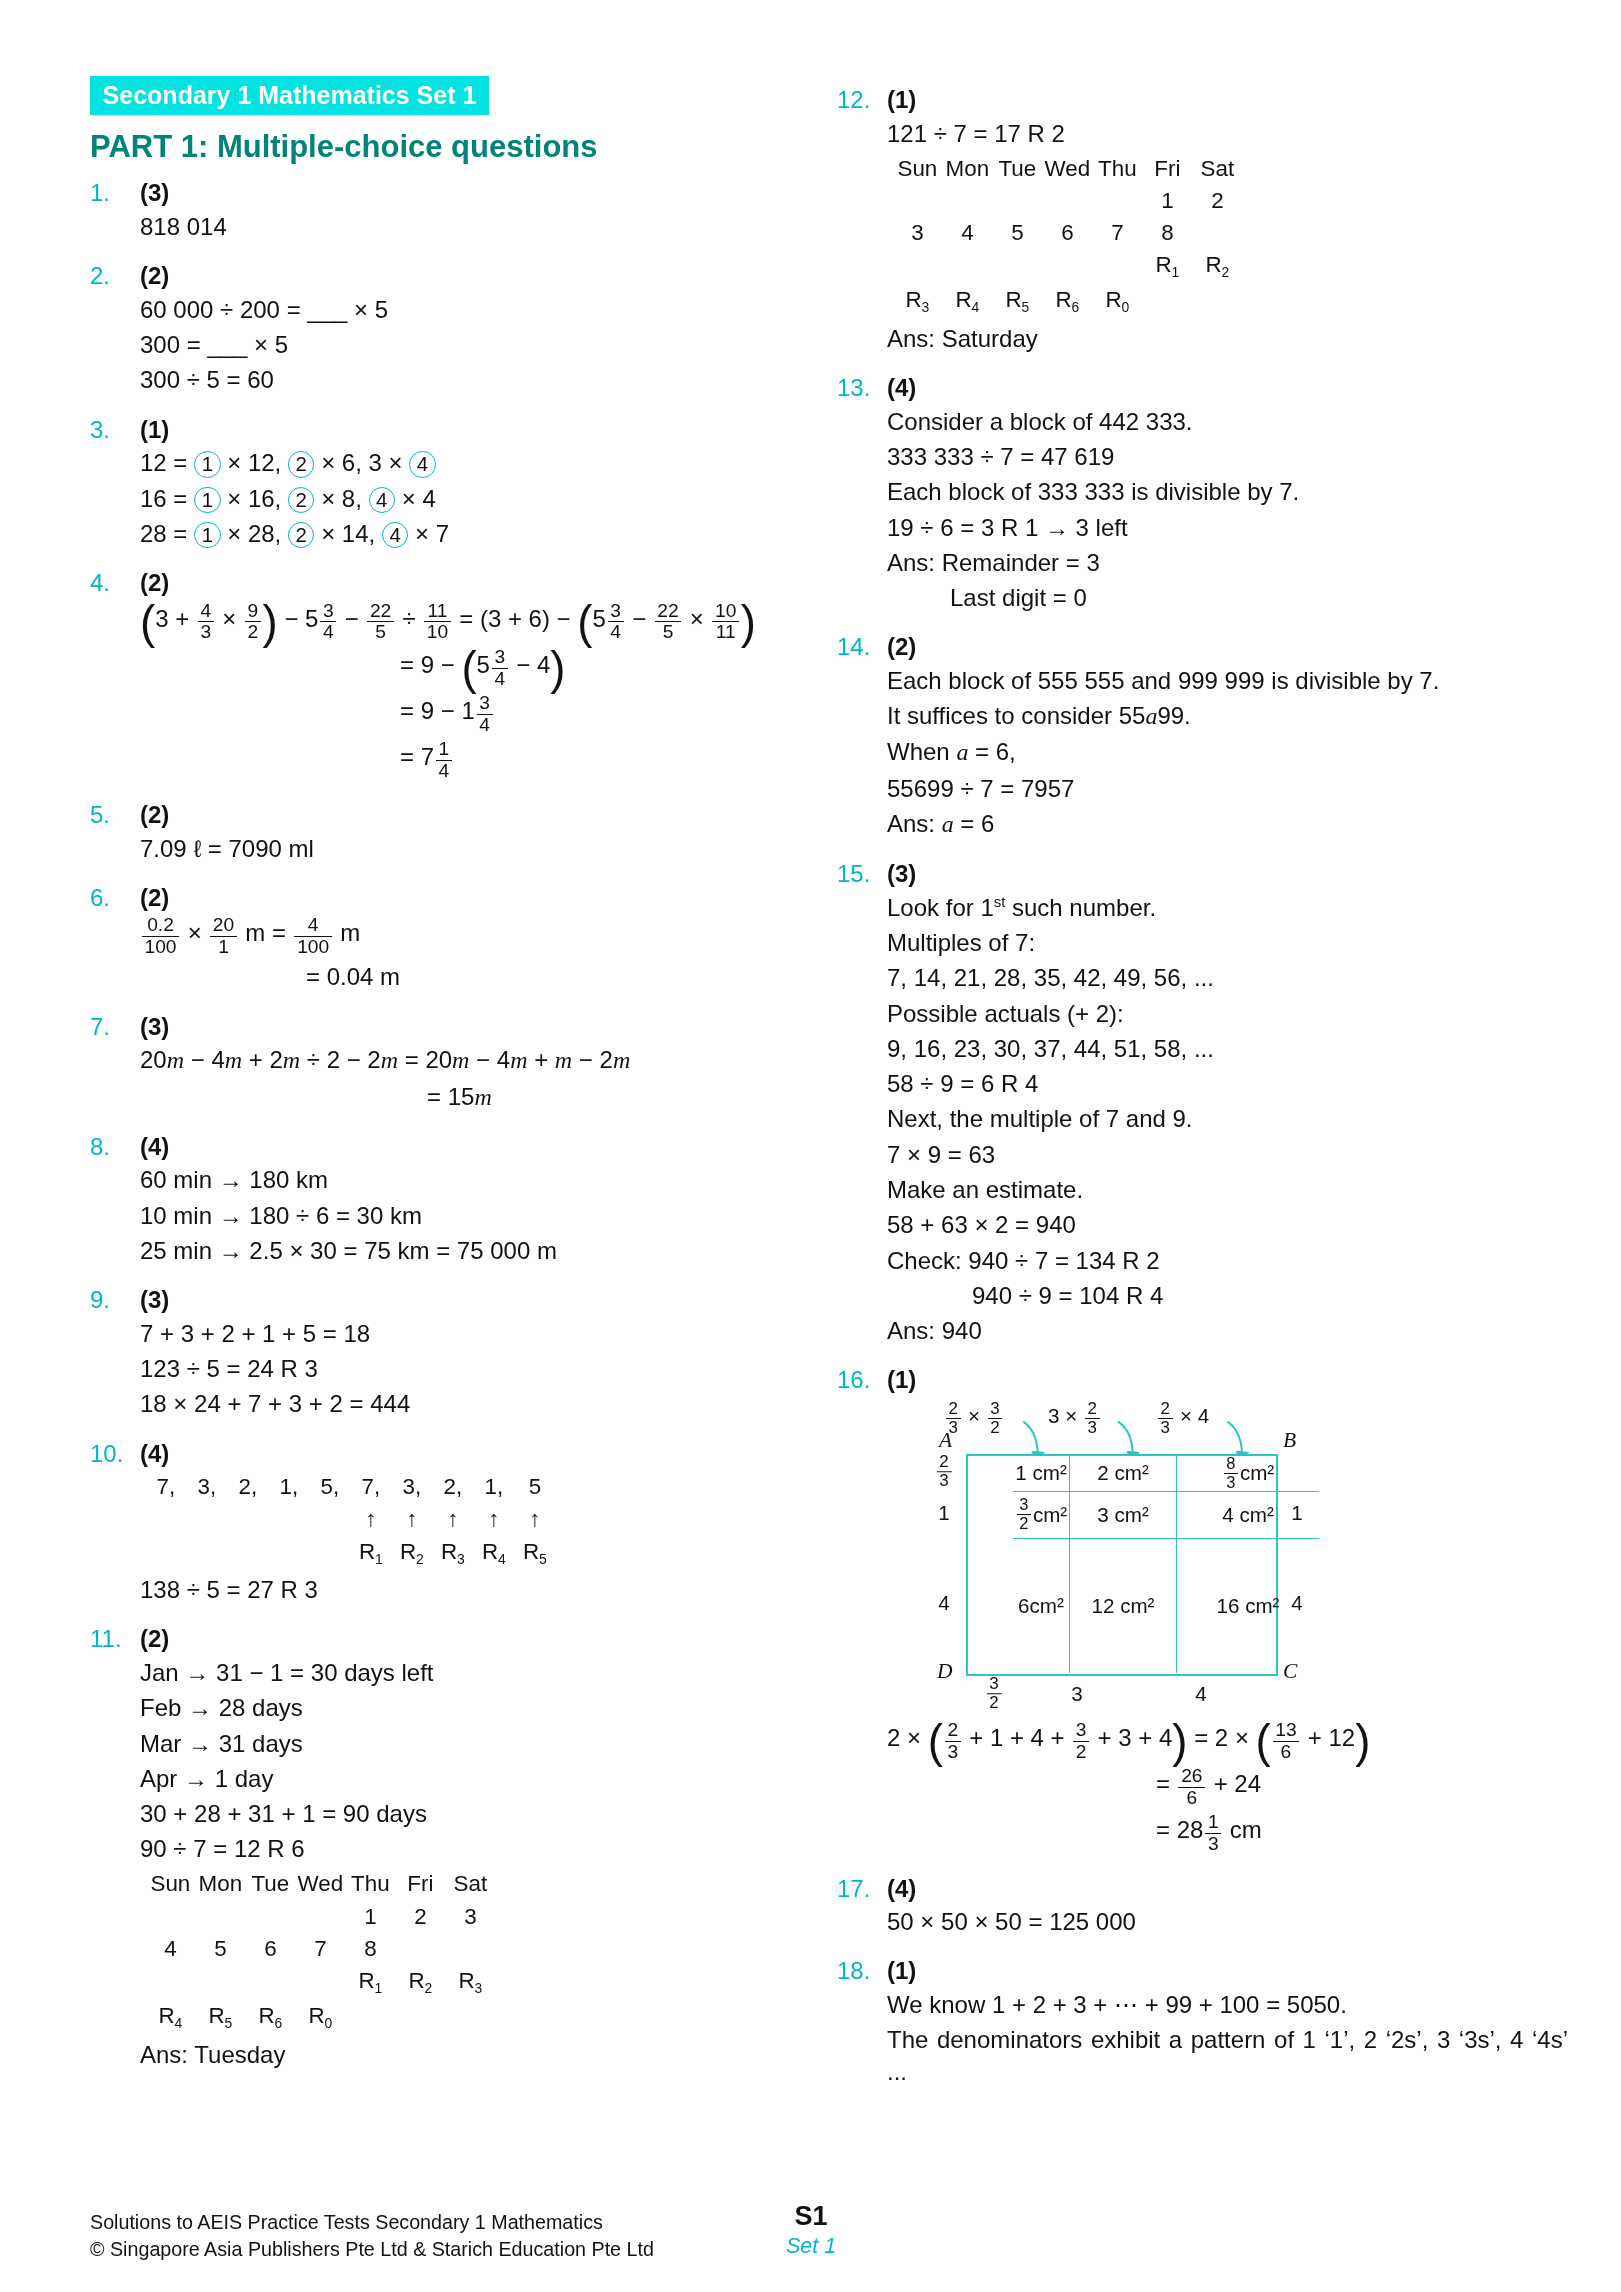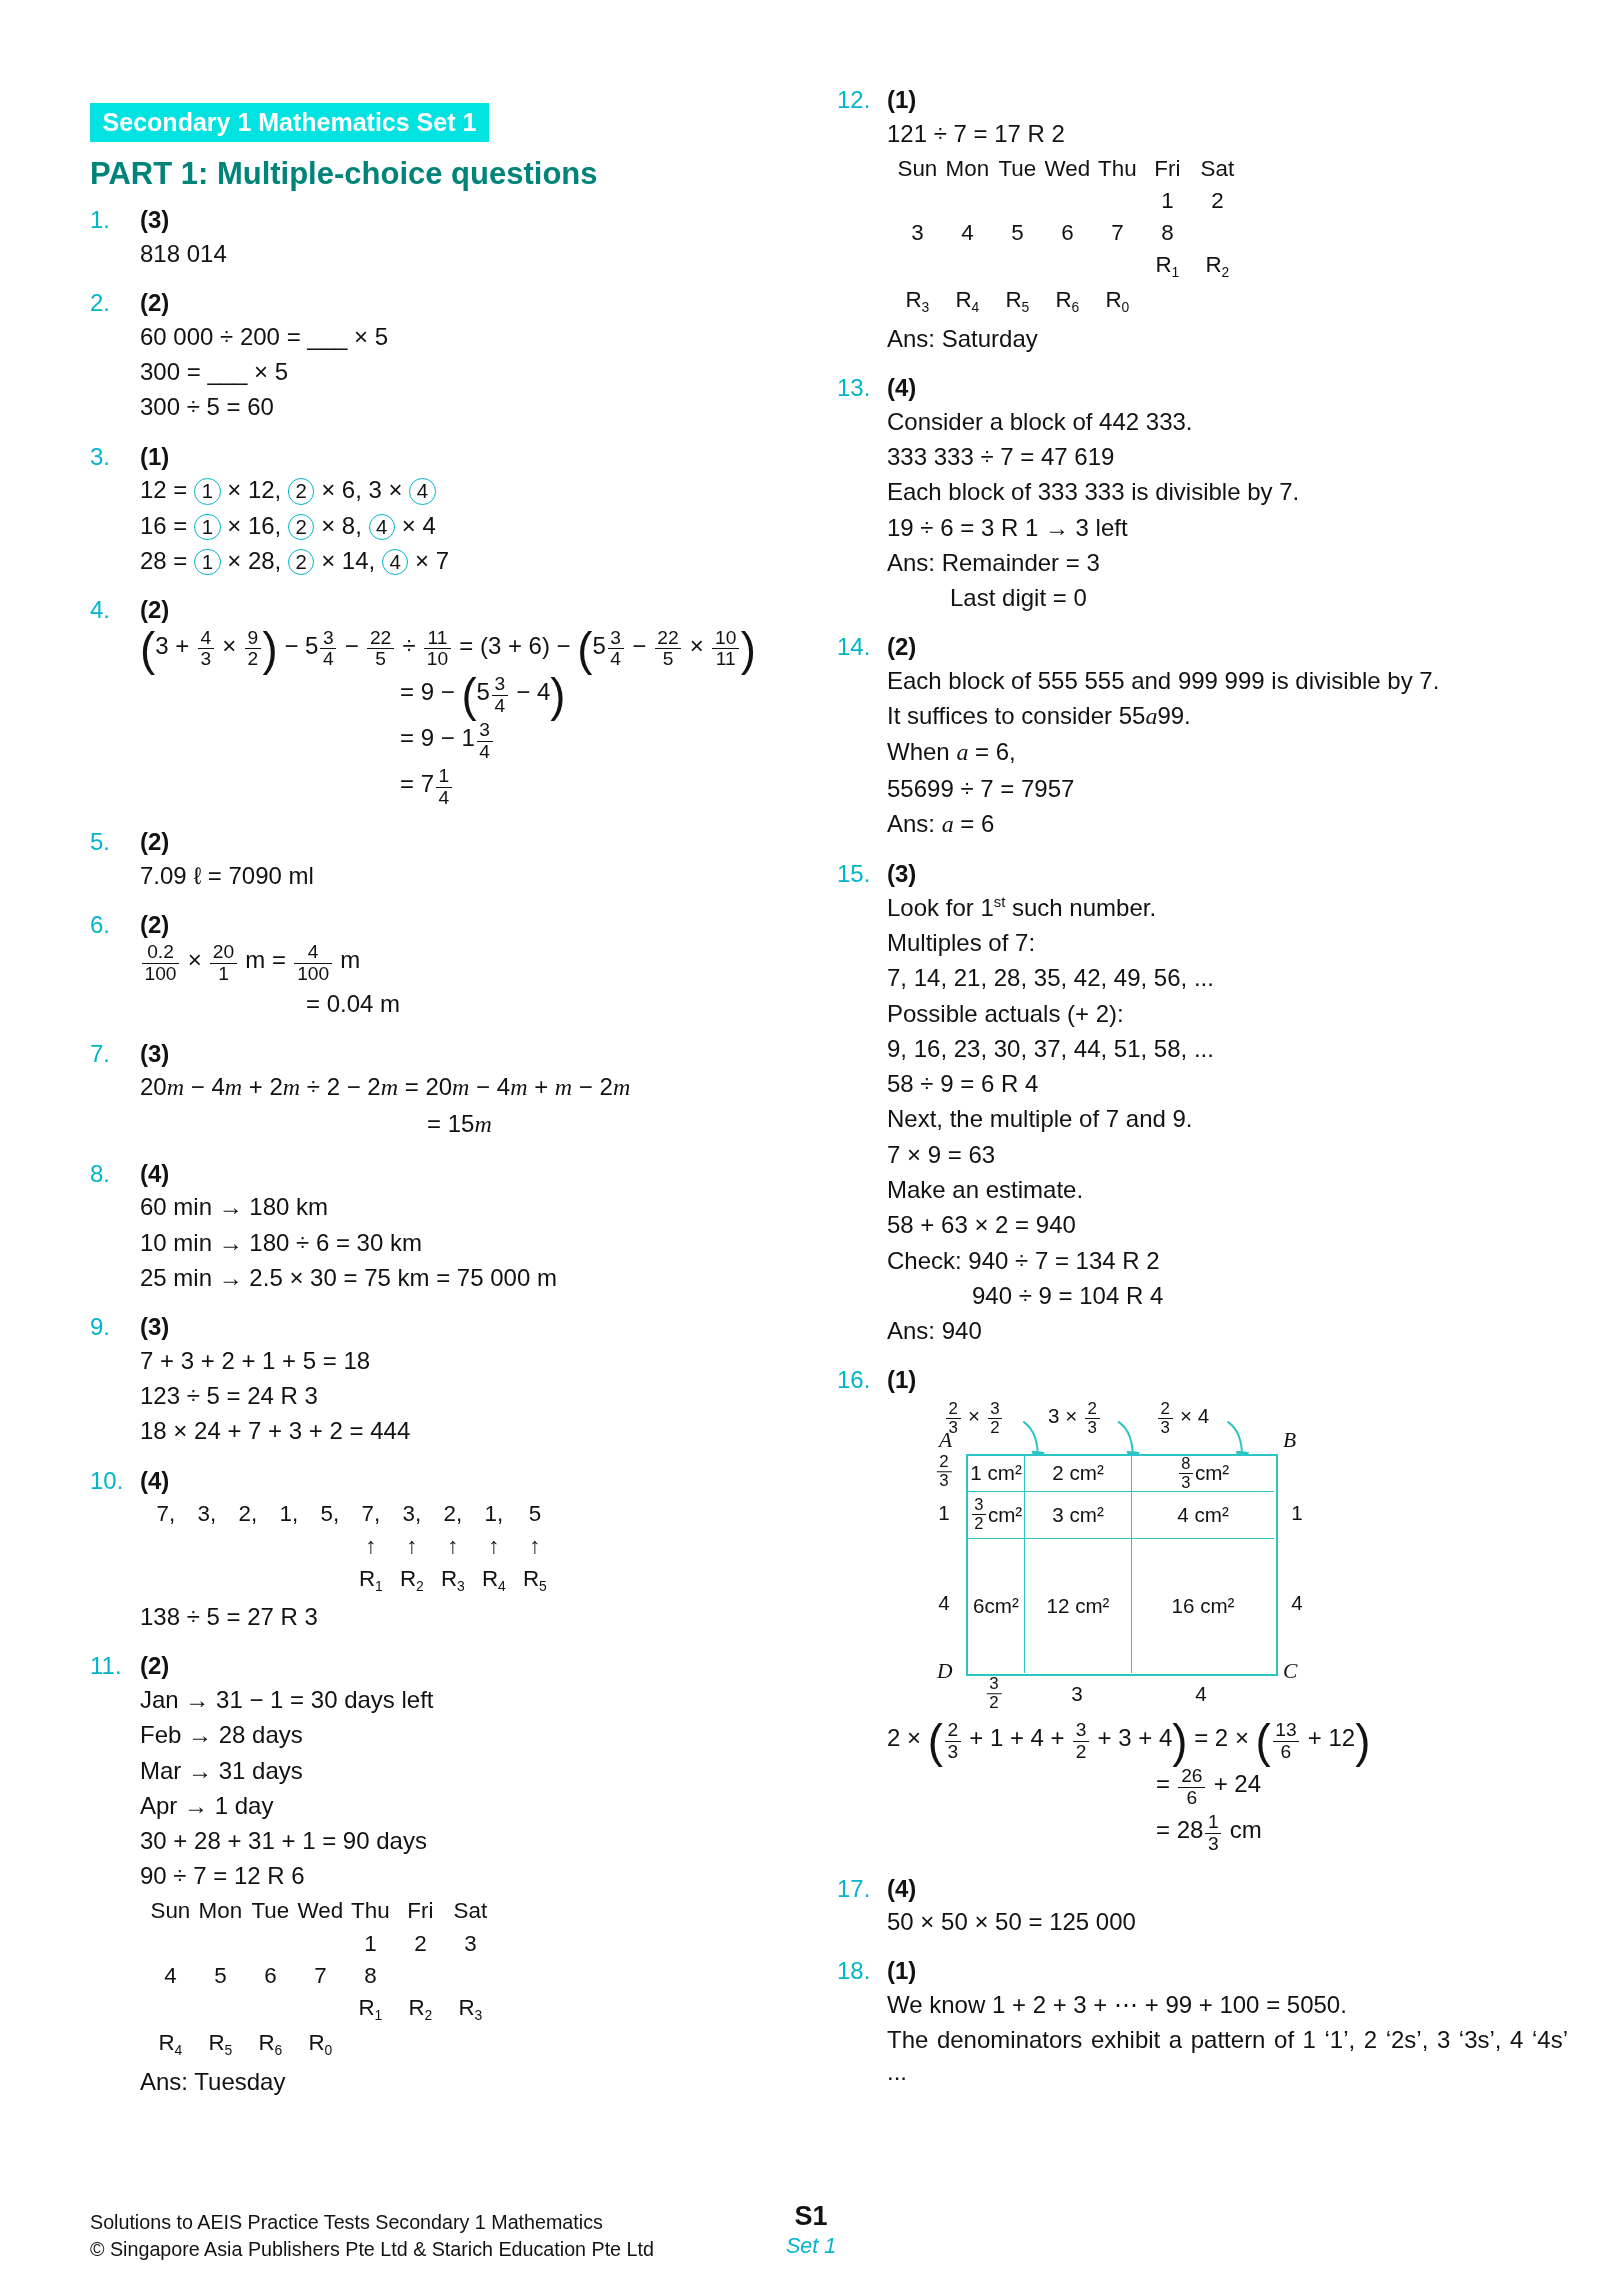--- a/index.html
+++ b/index.html
@@ -9,21 +9,21 @@
     --diagram-line:#2cc5c5;
   }
   *{margin:0;padding:0;box-sizing:border-box}
   html,body{background:#fff}
   body{
     width:1622px;height:2293px;position:relative;overflow:hidden;
     font-family:"Liberation Sans","DejaVu Sans",sans-serif;
     font-size:24px;color:#121212;
   }
   .col{position:absolute}
-  #col-left{left:90px;top:103px;width:716px}
+  #col-left{left:90px;top:76px;width:716px}
   #col-right{left:837px;top:86px;width:731px}
 
   .banner{
     background:var(--banner-bg);color:#fff;font-weight:bold;
     width:399px;text-align:center;font-size:25px;
     padding:4.5px 0 5.4px 0;margin-bottom:14.3px;
   }
   .part-heading{color:var(--heading);font-weight:bold;font-size:31px;margin-bottom:14.3px}
 
   .question{display:flex;margin-bottom:16px}
@@ -347,21 +347,21 @@
             <svg width="448" height="81" class="dgarrows" viewBox="0 0 500 90">
               <defs>
                 <marker id="ah" markerWidth="7" markerHeight="7" refX="5" refY="3.5" orient="auto">
                   <path d="M0,0L7,3.5L0,7Z" fill="#2cc5c5"></path>
                 </marker>
               </defs>
               <path d="M152,24 Q170,36 168,68" fill="none" stroke="#2cc5c5" stroke-width="2.2" marker-end="url(#ah)"></path>
               <path d="M258,24 Q276,36 274,68" fill="none" stroke="#2cc5c5" stroke-width="2.2" marker-end="url(#ah)"></path>
               <path d="M380,24 Q398,36 396,68" fill="none" stroke="#2cc5c5" stroke-width="2.2" marker-end="url(#ah)"></path>
             </svg>
-            <div class="dgrect" style="left: 79px; top: 54px; width: 312px; height: 222px; grid-template-columns: 57px 107px 142px; grid-template-rows: 36px 47px 134px;">
+            <div class="dgrect" style="left: 79px; top: 54px; width: 312px; height: 222px; grid-template-columns: 57px 107px 142px; grid-template-rows: 36px 47px 134px; padding-left: 45px;">
               <div class="dgcell">1 cm²</div>
               <div class="dgcell">2 cm²</div>
               <div class="dgcell lc"><span class="frac">
                   <span class="fn">8</span>
                   <span class="fd">3</span>
                 </span> cm²</div>
               <div class="dgcell"><span class="frac">
                   <span class="fn">3</span>
                   <span class="fd">2</span>
                 </span>cm²</div>

